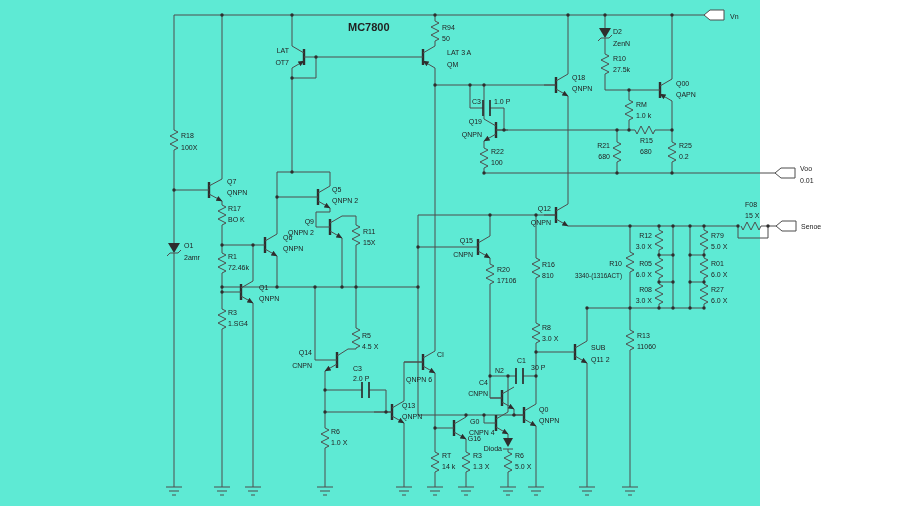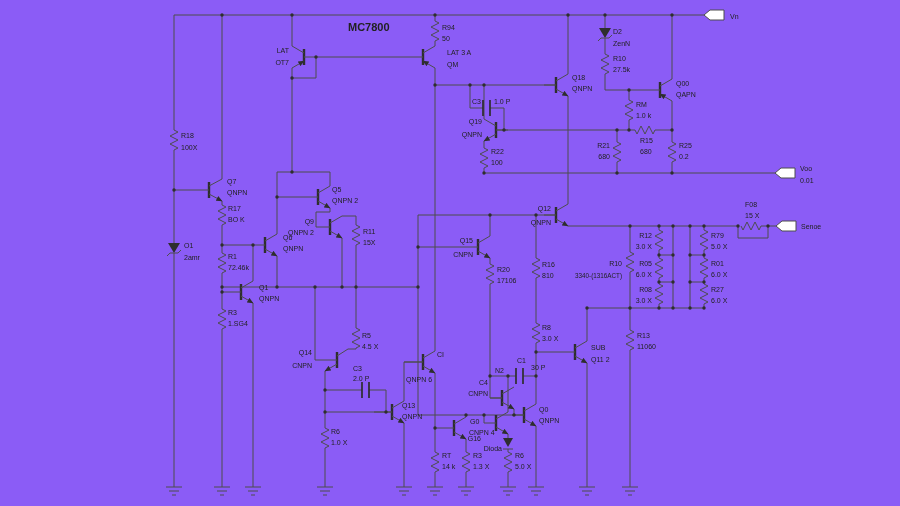--- a/index.html
+++ b/index.html
@@ -1,16 +1,16 @@
 <!DOCTYPE html>
 <html><head>
 <meta charset="utf-8">
 <style>
   html,body{margin:0;padding:0;background:#fff;}
-  .page{width:900px;height:506px;background:#8b5cf6;position:relative;font-family:"Liberation Sans",sans-serif;}
+  .page{width:760px;height:506px;background:#5eead4;position:relative;font-family:"Liberation Sans",sans-serif;}
   svg{display:block}
   svg text{font-family:"Liberation Sans","DejaVu Sans",sans-serif;font-size:7px;fill:#222;}
   svg text.ttl{font-size:11px;font-weight:bold;}
   svg text.sm{font-size:6.3px;}
   .w{stroke:#4d4d4d;stroke-width:1;fill:none;}
   .bar{stroke:#2e2e2e;stroke-width:2.4;fill:none;}
   .cp{stroke:#2e2e2e;stroke-width:1.7;fill:none;}
   .dot{fill:#2e2e2e;}
   .dio{fill:#2e2e2e;stroke:none;}
   .term{fill:#fff;stroke:#4d4d4d;stroke-width:1;}

